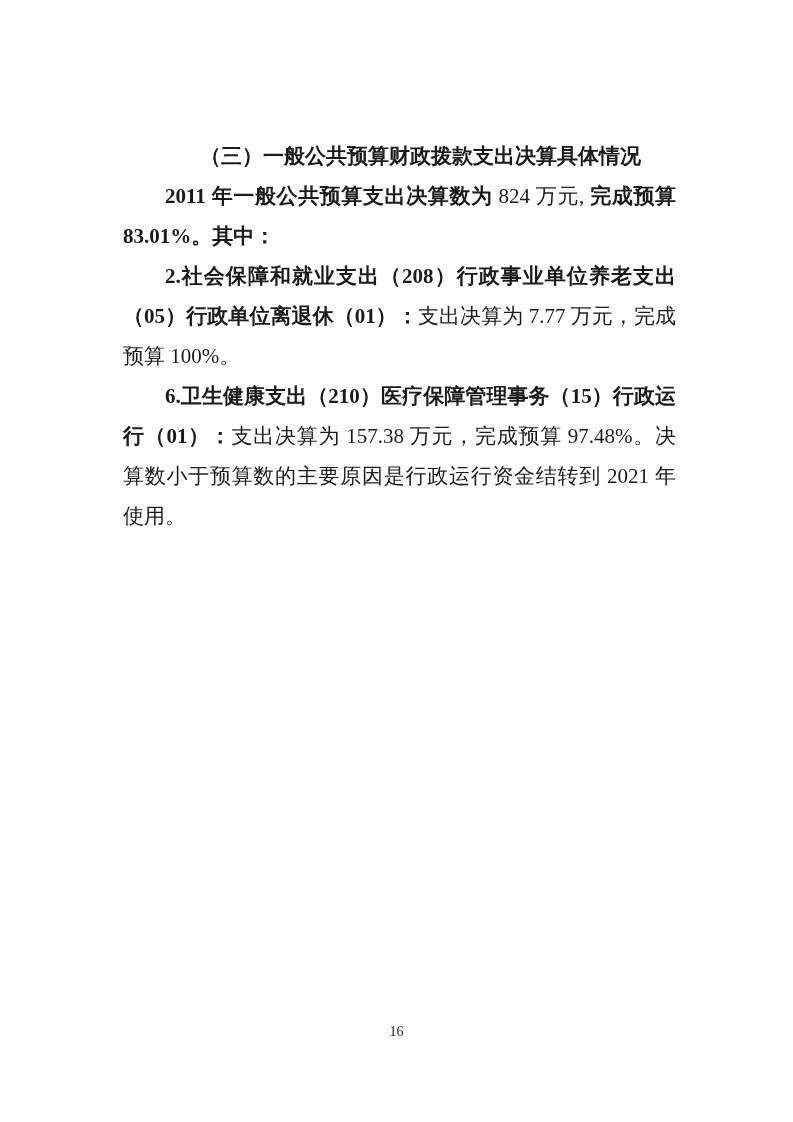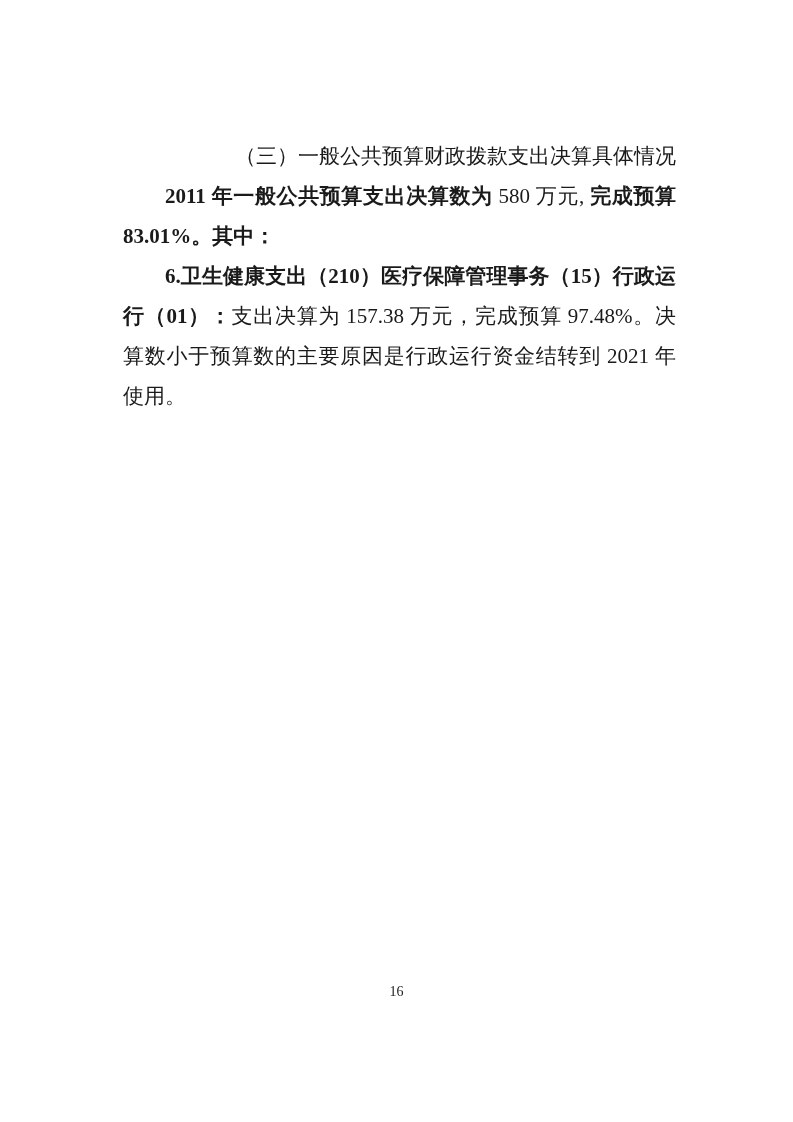--- a/index.html
+++ b/index.html
@@ -25,41 +25,42 @@
   }
   .content p {
     margin: 0;
     font-size: 21px;
     line-height: 40px;
     text-align: justify;
     text-indent: 2em;
     word-break: break-all;
   }
   .content p.heading {
-    font-weight: normal;
-    text-align: right;
+    font-weight: bold;
+    text-align: center;
   }
   .bold {
     font-weight: bold;
   }
   .footer {
     position: absolute;
-    top: 982px;
+    top: 1022px;
     left: 0;
     width: 100%;
     text-align: center;
     font-size: 14px;
     line-height: 20px;
     color: #222222;
   }
 </style>
 </head>
 <body>
 
 <div class="page">
   <div class="content">
     <p class="heading">（三）一般公共预算财政拨款支出决算具体情况</p>
 
-  <p><span class="bold">2011 年一般公共预算支出决算数为 </span><span>580 万元, </span><span class="bold">完成预算 83.01%。其中：</span></p>
+  <p><span class="bold">2011 年一般公共预算支出决算数为 </span><span>824 万元, </span><span class="bold">完成预算 83.01%。其中：</span></p>
+      <p><span class="bold">2.社会保障和就业支出（208）行政事业单位养老支出（05）行政单位离退休（01）：</span><span>支出决算为 7.77 万元，完成预算 100%。</span></p>
       <p><span class="bold">6.卫生健康支出（210）医疗保障管理事务（15）行政运行（01）：</span><span>支出决算为 157.38 万元，完成预算 97.48%。决算数小于预算数的主要原因是行政运行资金结转到 2021 年使用。</span></p>
     </div>
   <div class="footer">16</div>
 </div>
 
 </body></html>

